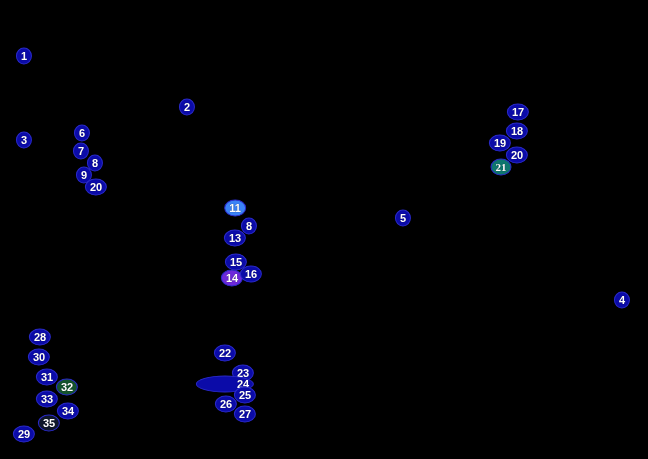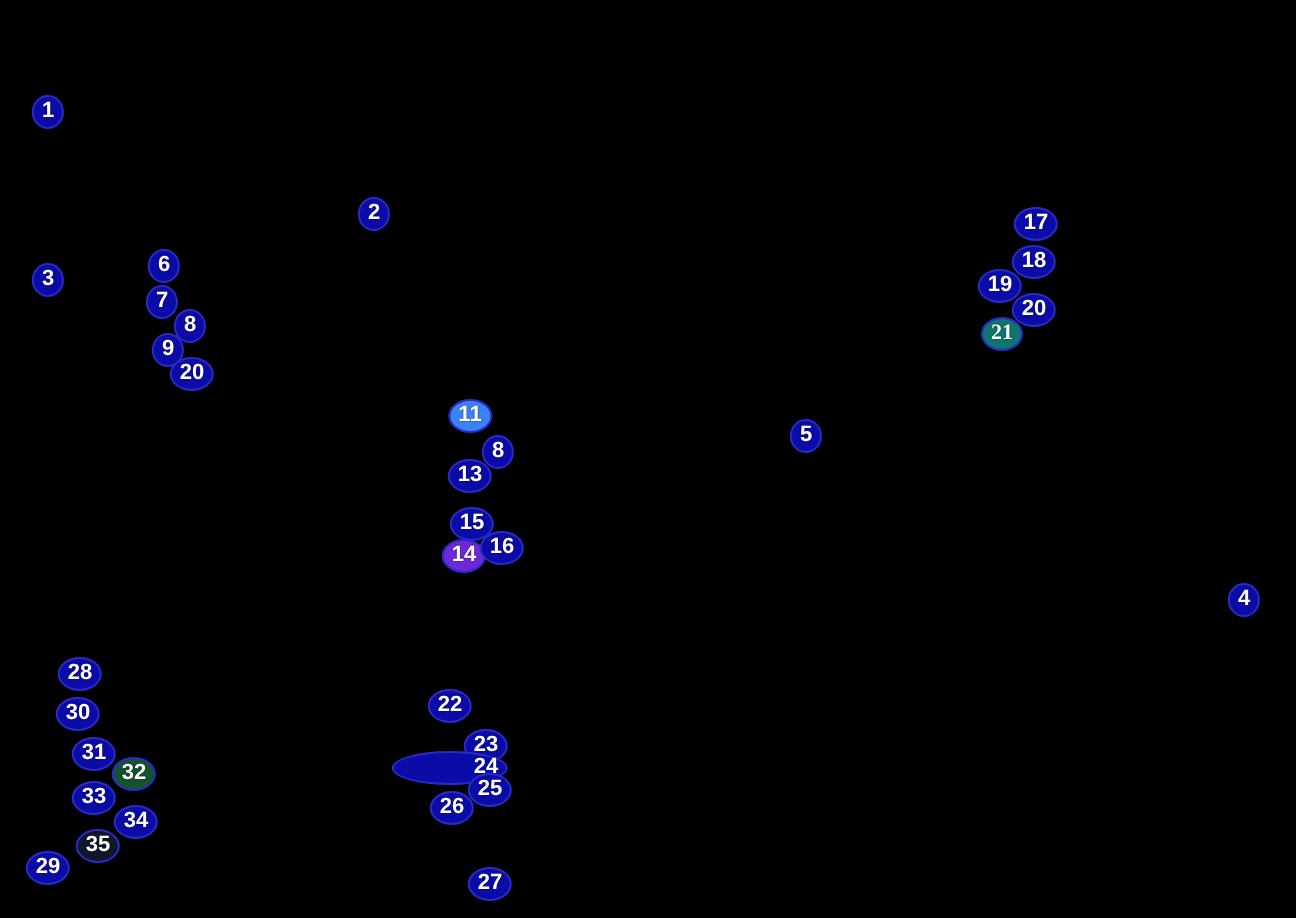--- a/index.html
+++ b/index.html
@@ -59,21 +59,21 @@
       <div class="mark" style="left: 518px; top: 112px; background: rgb(11, 11, 168); border: 1px solid rgb(42, 42, 200); color: rgb(255, 255, 255);">17</div>
       <div class="mark" style="left: 517px; top: 131px; background: rgb(11, 11, 168); border: 1px solid rgb(42, 42, 200); color: rgb(255, 255, 255);">18</div>
       <div class="mark" style="left: 500px; top: 143px; background: rgb(11, 11, 168); border: 1px solid rgb(42, 42, 200); color: rgb(255, 255, 255);">19</div>
       <div class="mark" style="left: 517px; top: 155px; background: rgb(11, 11, 168); border: 1px solid rgb(42, 42, 200); color: rgb(255, 255, 255);">20</div>
       <div class="mark" style="left: 501px; top: 167px; background: #0f766e; border: 1px solid rgb(42, 42, 200); color: rgb(255, 255, 255); font-family: Liberation Serif, serif;">21</div>
       <div class="mark" style="left: 225px; top: 353px; background: rgb(11, 11, 168); border: 1px solid rgb(42, 42, 200); color: rgb(255, 255, 255);">22</div>
       <div class="mark" style="left: 243px; top: 373px; background: rgb(11, 11, 168); border: 1px solid rgb(42, 42, 200); color: rgb(255, 255, 255);">23</div>
       <div class="mark" style="left: 225px; top: 384px; background: rgb(11, 11, 168); border: 1px solid rgb(42, 42, 200); color: rgb(255, 255, 255); padding-left: 40px;">24</div>
       <div class="mark" style="left: 245px; top: 395px; background: rgb(11, 11, 168); border: 1px solid rgb(42, 42, 200); color: rgb(255, 255, 255);">25</div>
       <div class="mark" style="left: 226px; top: 404px; background: rgb(11, 11, 168); border: 1px solid rgb(42, 42, 200); color: rgb(255, 255, 255); text-align: center;">26</div>
-      <div class="mark" style="left: 245px; top: 414px; background: rgb(11, 11, 168); border: 1px solid rgb(42, 42, 200); color: rgb(255, 255, 255); margin-top: 28px;">27</div>
+      <div class="mark" style="left: 245px; top: 414px; background: rgb(11, 11, 168); border: 1px solid rgb(42, 42, 200); color: rgb(255, 255, 255);">27</div>
       <div class="mark" style="left: 40px; top: 337px; background: rgb(11, 11, 168); border: 1px solid rgb(42, 42, 200); color: rgb(255, 255, 255);">28</div>
       <div class="mark" style="left: 24px; top: 434px; background: rgb(11, 11, 168); border: 1px solid rgb(42, 42, 200); color: rgb(255, 255, 255);">29</div>
       <div class="mark" style="left: 39px; top: 357px; background: rgb(11, 11, 168); border: 1px solid rgb(42, 42, 200); color: rgb(255, 255, 255);">30</div>
       <div class="mark" style="left: 47px; top: 377px; background: rgb(11, 11, 168); border: 1px solid rgb(42, 42, 200); color: rgb(255, 255, 255);">31</div>
       <div class="mark" style="left: 67px; top: 387px; background: #14532d; border: 1px solid rgb(42, 42, 200); color: rgb(255, 255, 255);">32</div>
       <div class="mark" style="left: 47px; top: 399px; background: rgb(11, 11, 168); border: 1px solid rgb(42, 42, 200); color: rgb(255, 255, 255);">33</div>
       <div class="mark" style="left: 68px; top: 411px; background: rgb(11, 11, 168); border: 1px solid rgb(42, 42, 200); color: rgb(255, 255, 255);">34</div>
       <div class="mark" style="left: 49px; top: 423px; background: #0f172a; border: 1px solid rgb(42, 42, 200); color: rgb(255, 255, 255);">35</div>
     </div>
 </div>

